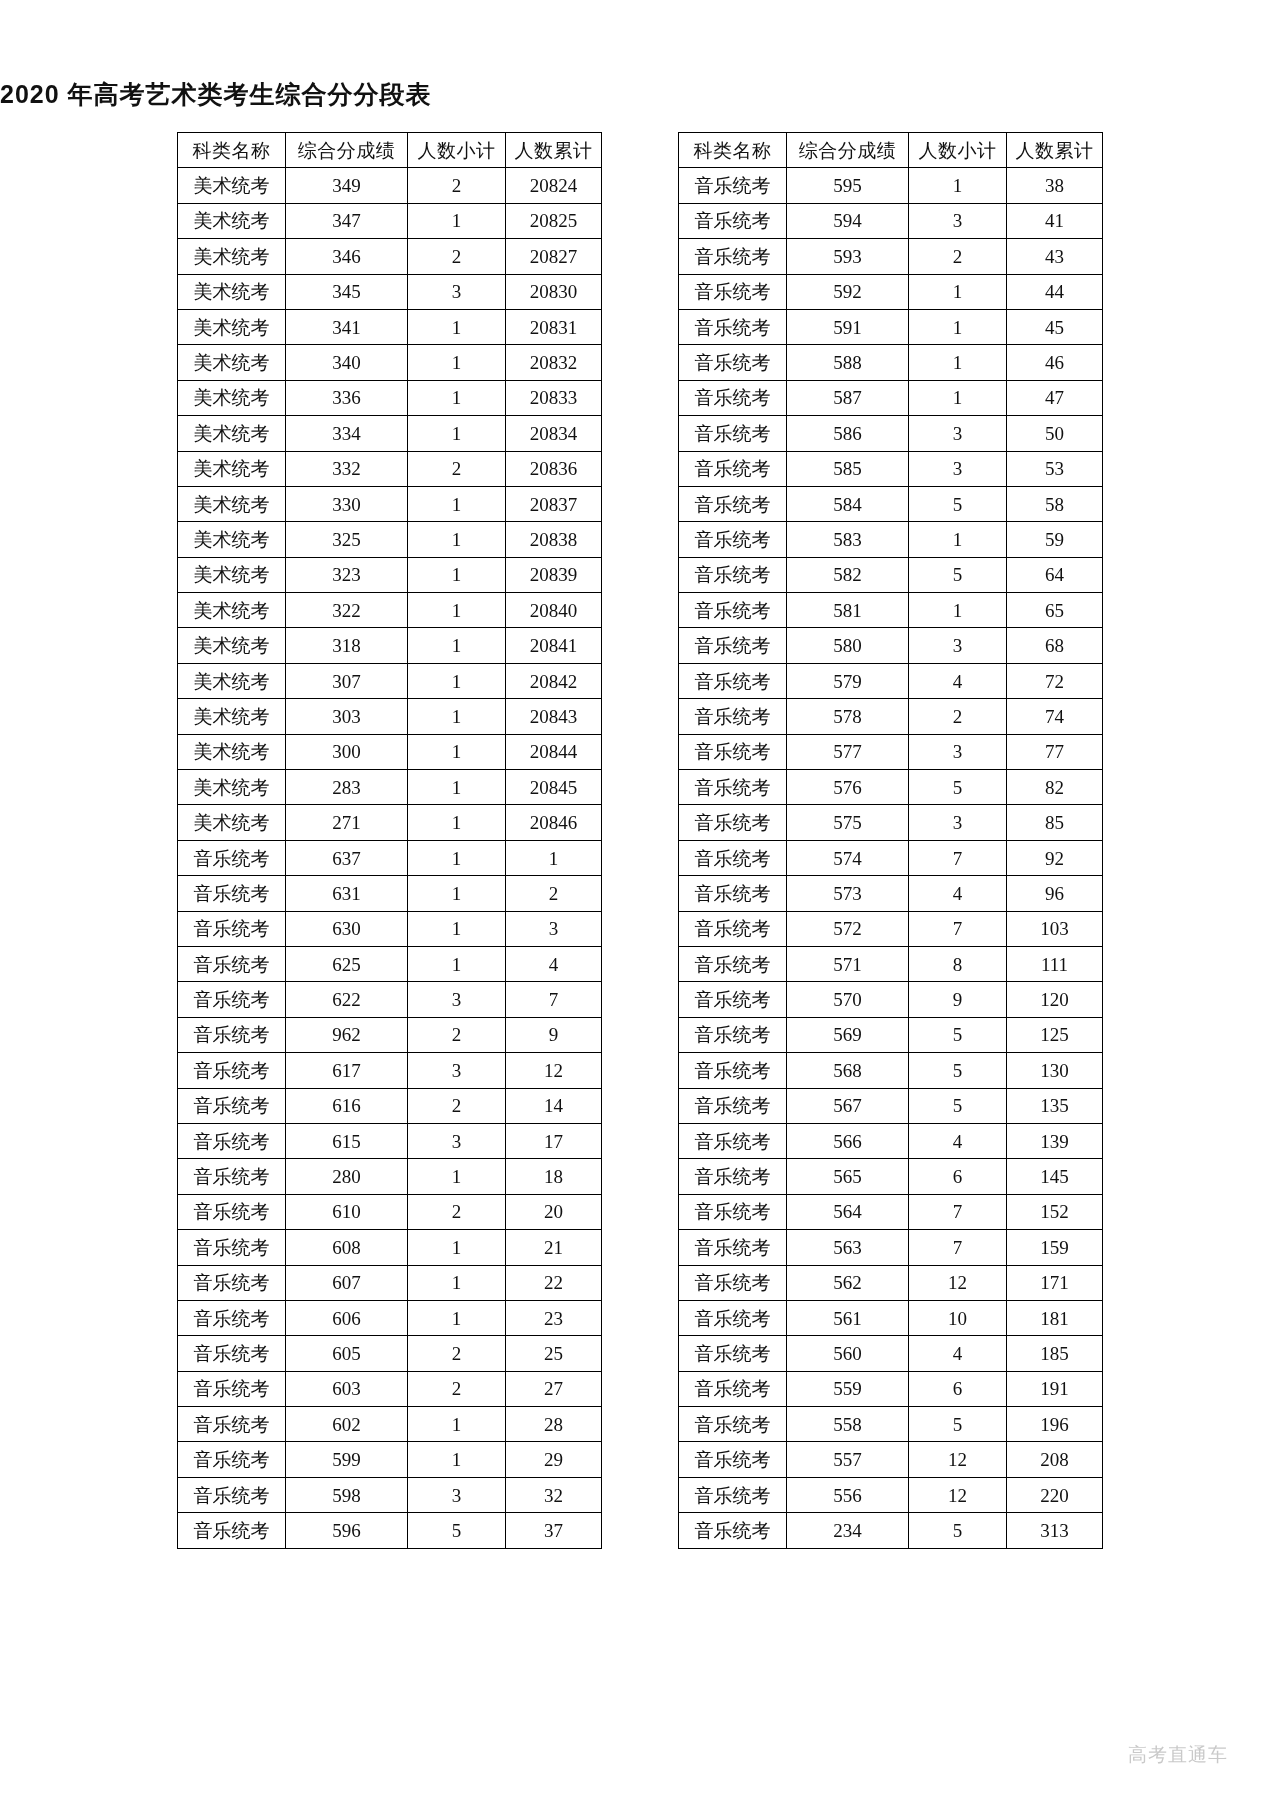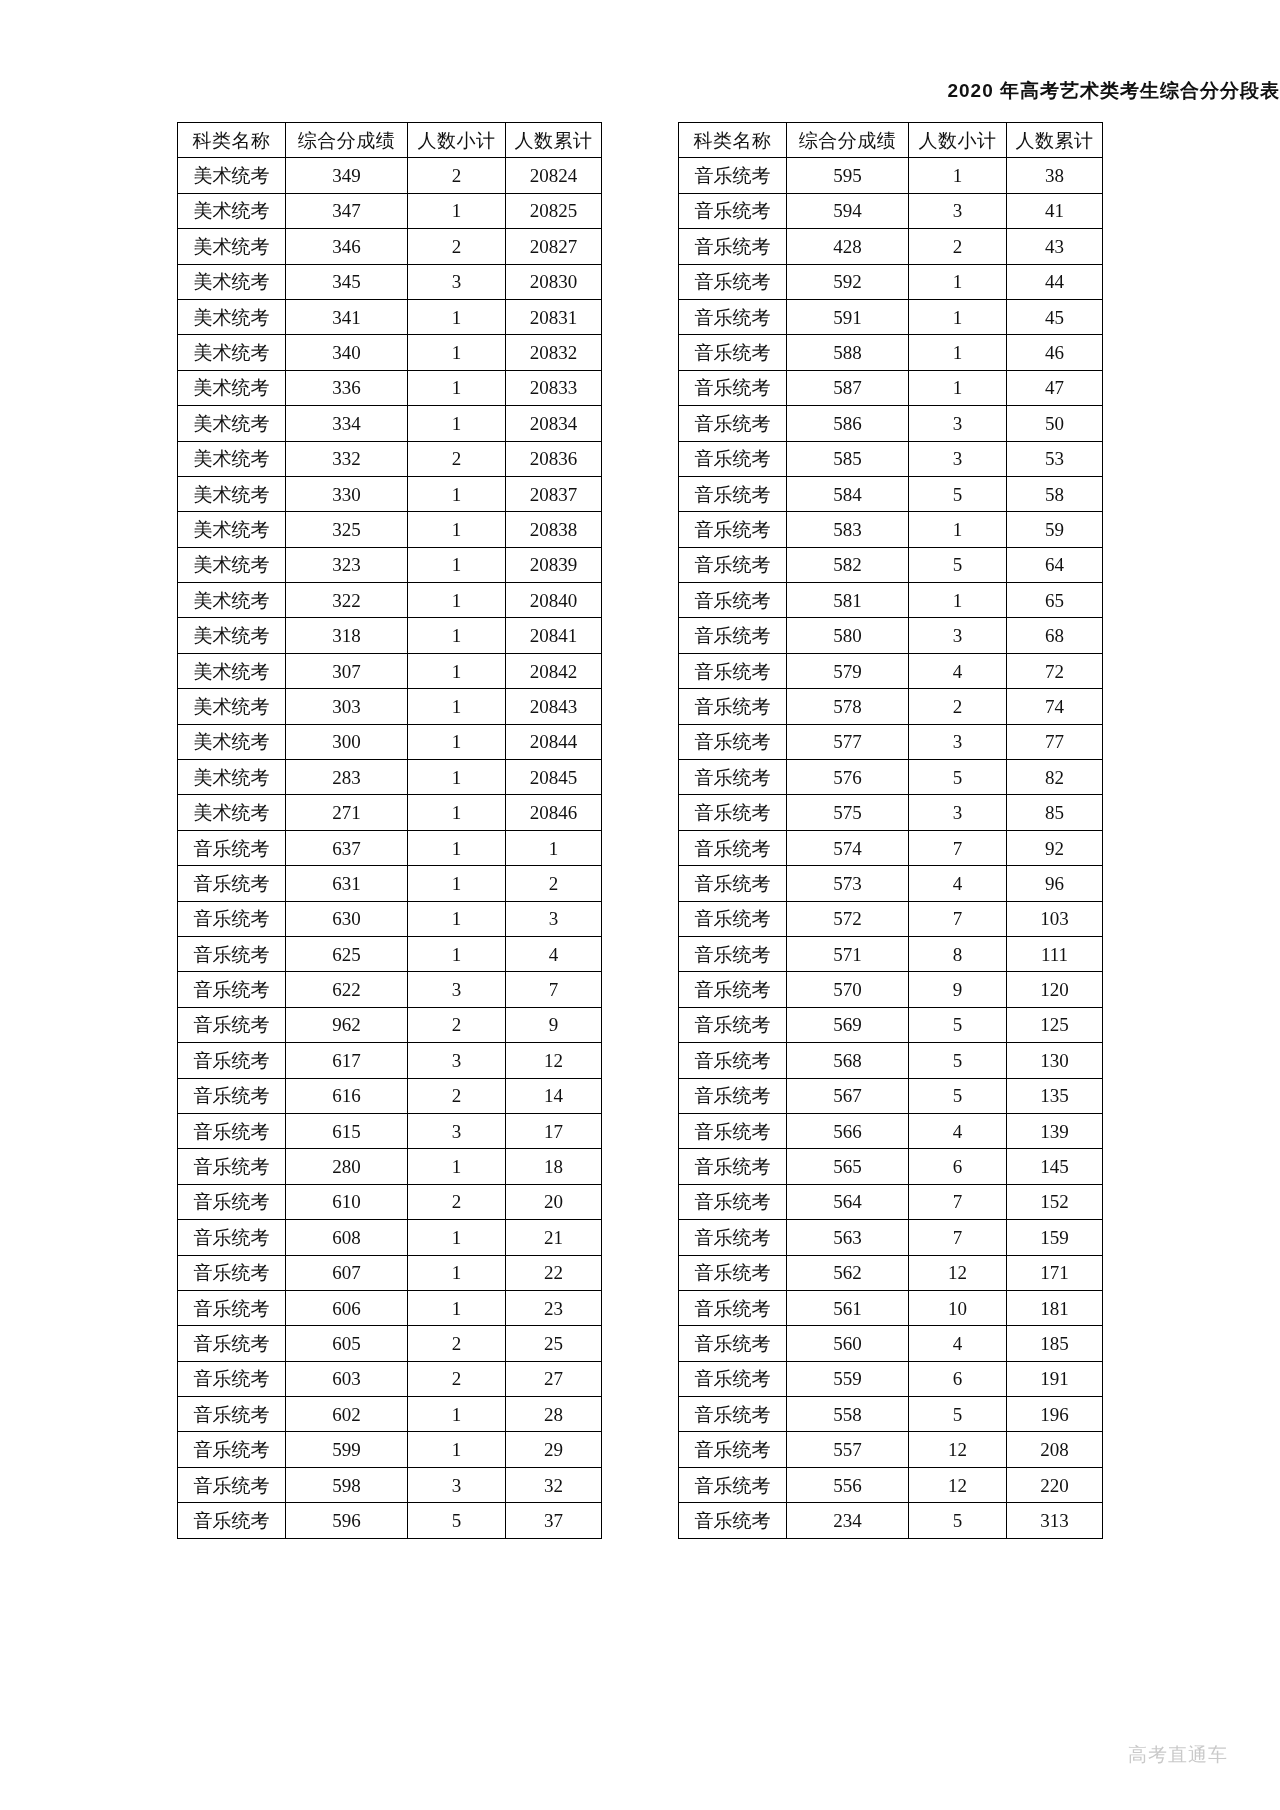--- a/index.html
+++ b/index.html
@@ -15,30 +15,30 @@
     font-family: "Liberation Serif", "DejaVu Serif", serif;
     color: #111111;
     overflow: hidden;
     box-sizing: border-box;
   }
   .doc-title {
     position: absolute;
     top: 78px;
     left: 0;
     width: 1280px;
-    text-align: right;
-    font-size: 19px;
+    text-align: left;
+    font-size: 25px;
     font-weight: bold;
     letter-spacing: 1px;
     font-family: "Liberation Sans", "DejaVu Sans", sans-serif;
     white-space: nowrap;
   }
   .tables-area {
     position: absolute;
-    top: 122px;
+    top: 132px;
     left: 0;
     width: 1280px;
     display: flex;
     justify-content: center;
     gap: 76px;
   }
   table.score-table {
     border-collapse: collapse;
     table-layout: fixed;
     width: 424px;
@@ -373,21 +373,21 @@
             <td>38</td>
           </tr>
           <tr>
             <td>音乐统考</td>
             <td>594</td>
             <td>3</td>
             <td>41</td>
           </tr>
           <tr>
             <td>音乐统考</td>
-            <td>428</td>
+            <td>593</td>
             <td>2</td>
             <td>43</td>
           </tr>
           <tr>
             <td>音乐统考</td>
             <td>592</td>
             <td>1</td>
             <td>44</td>
           </tr>
           <tr>

